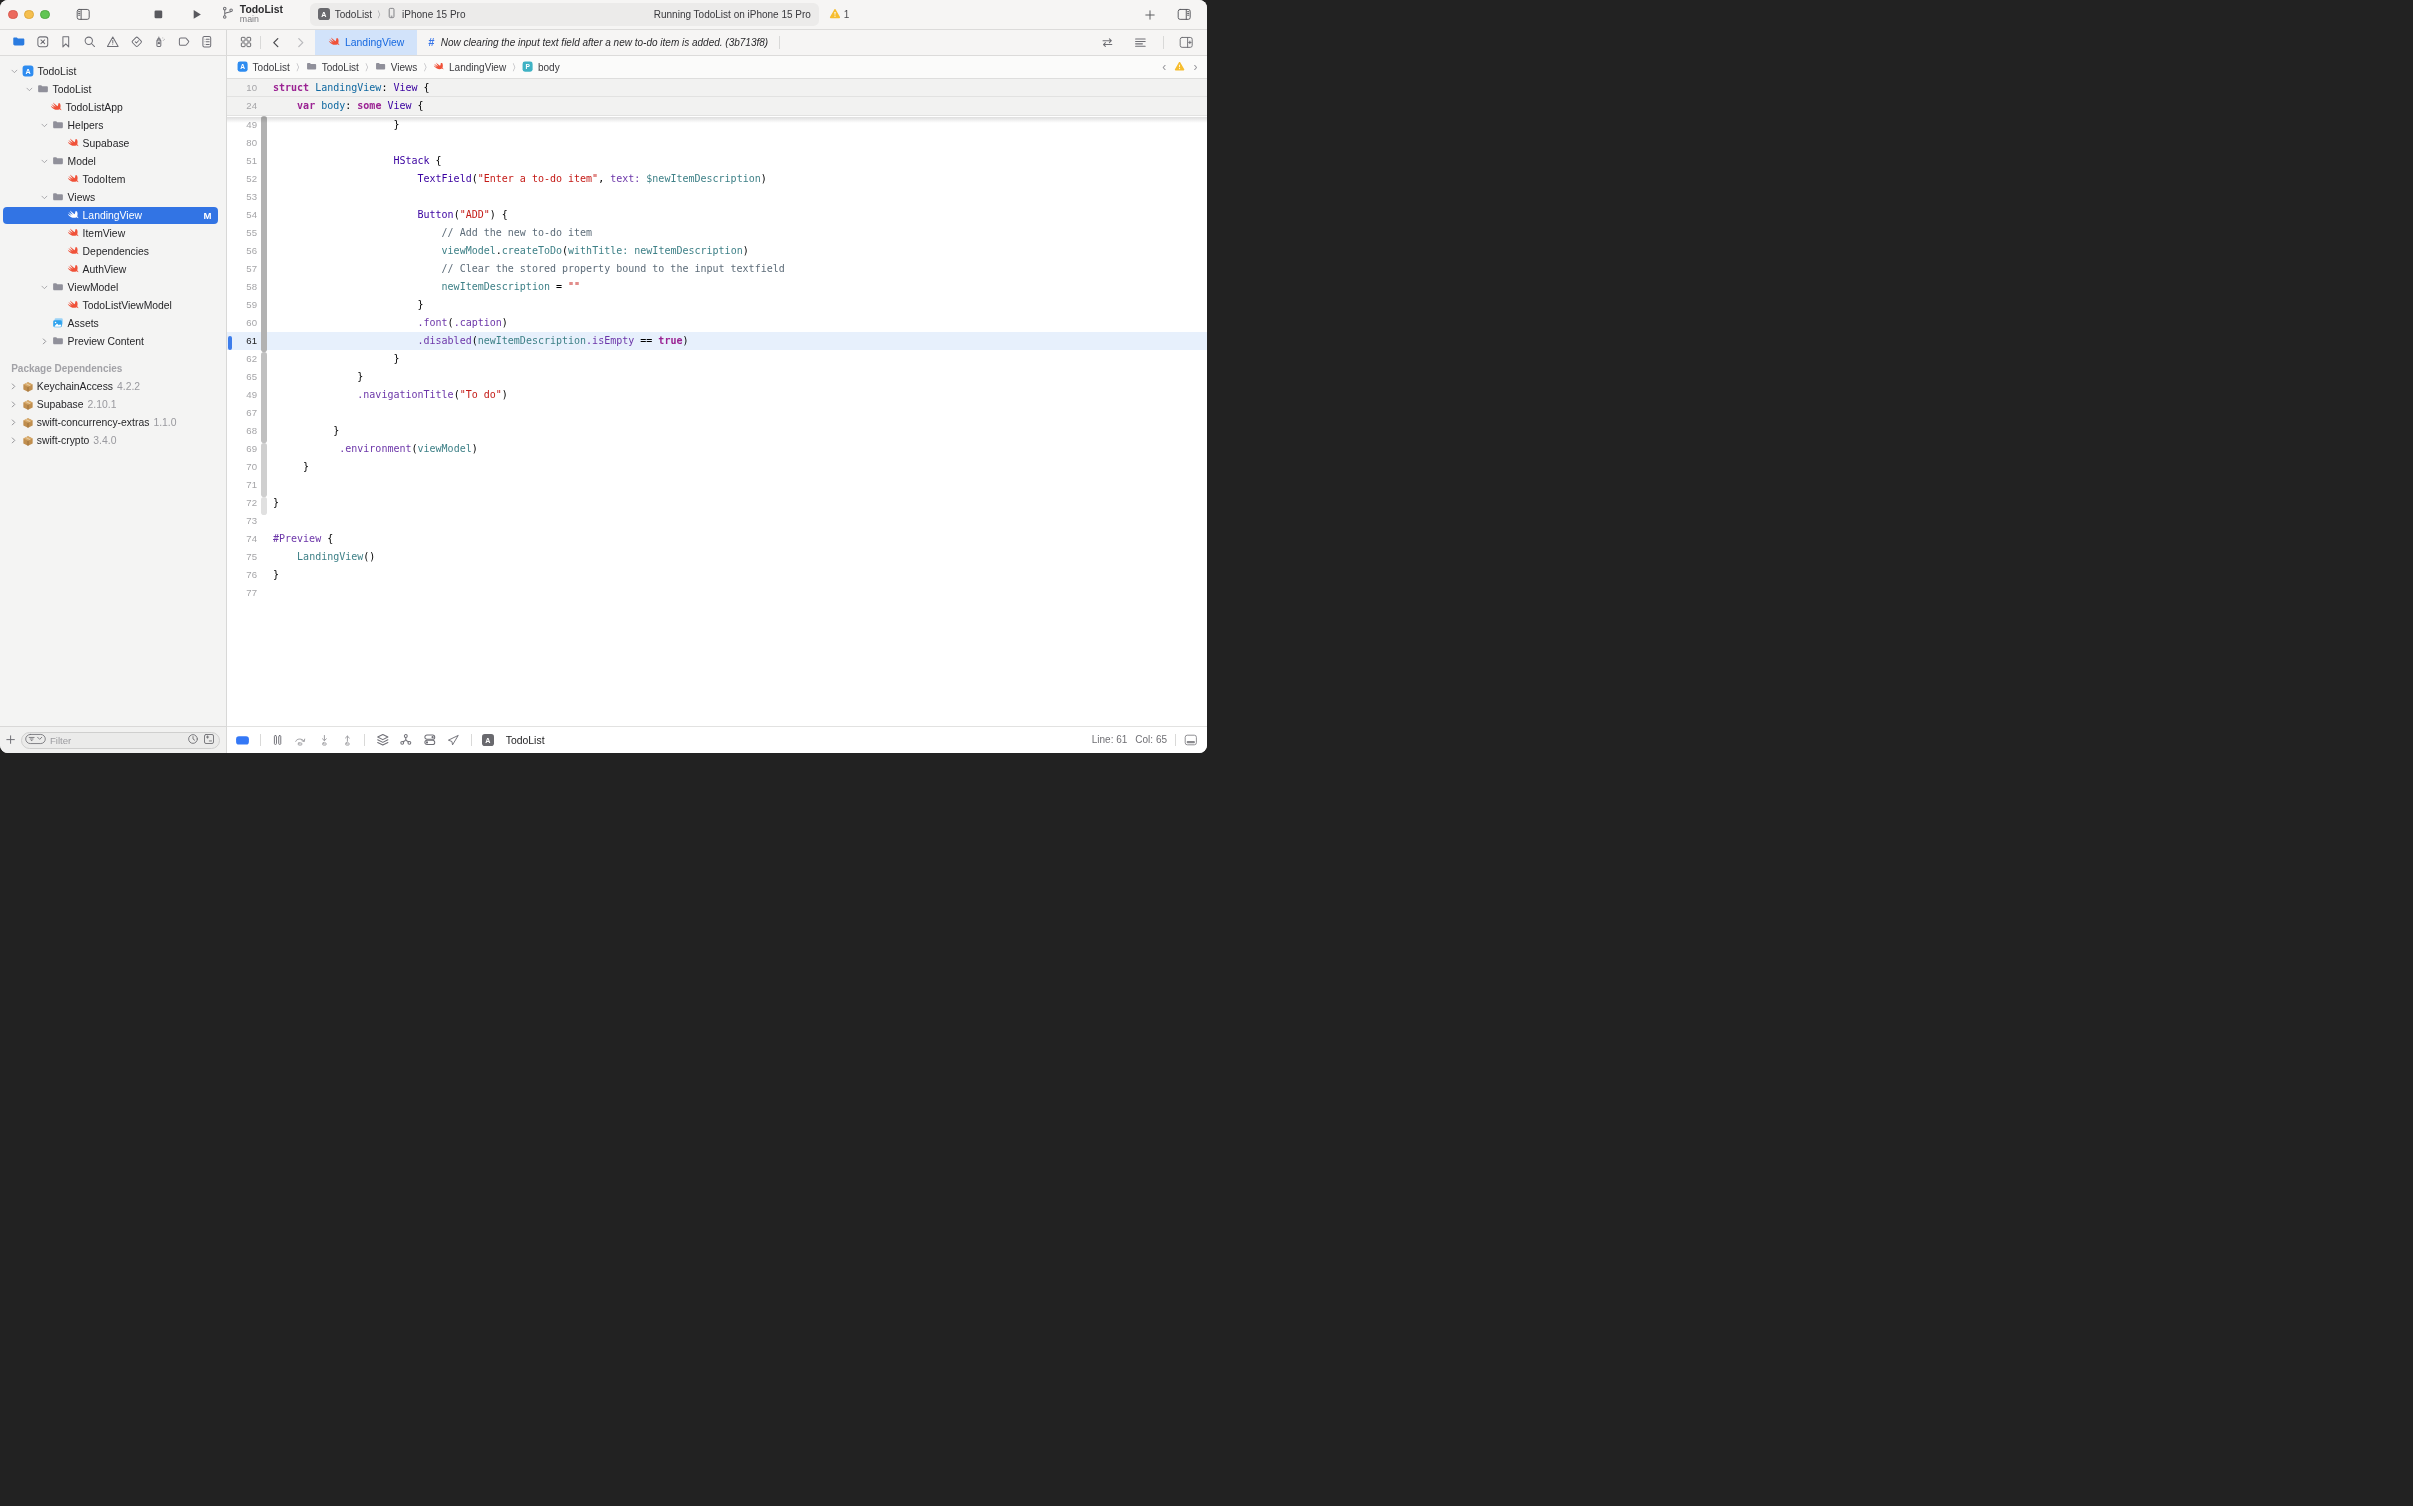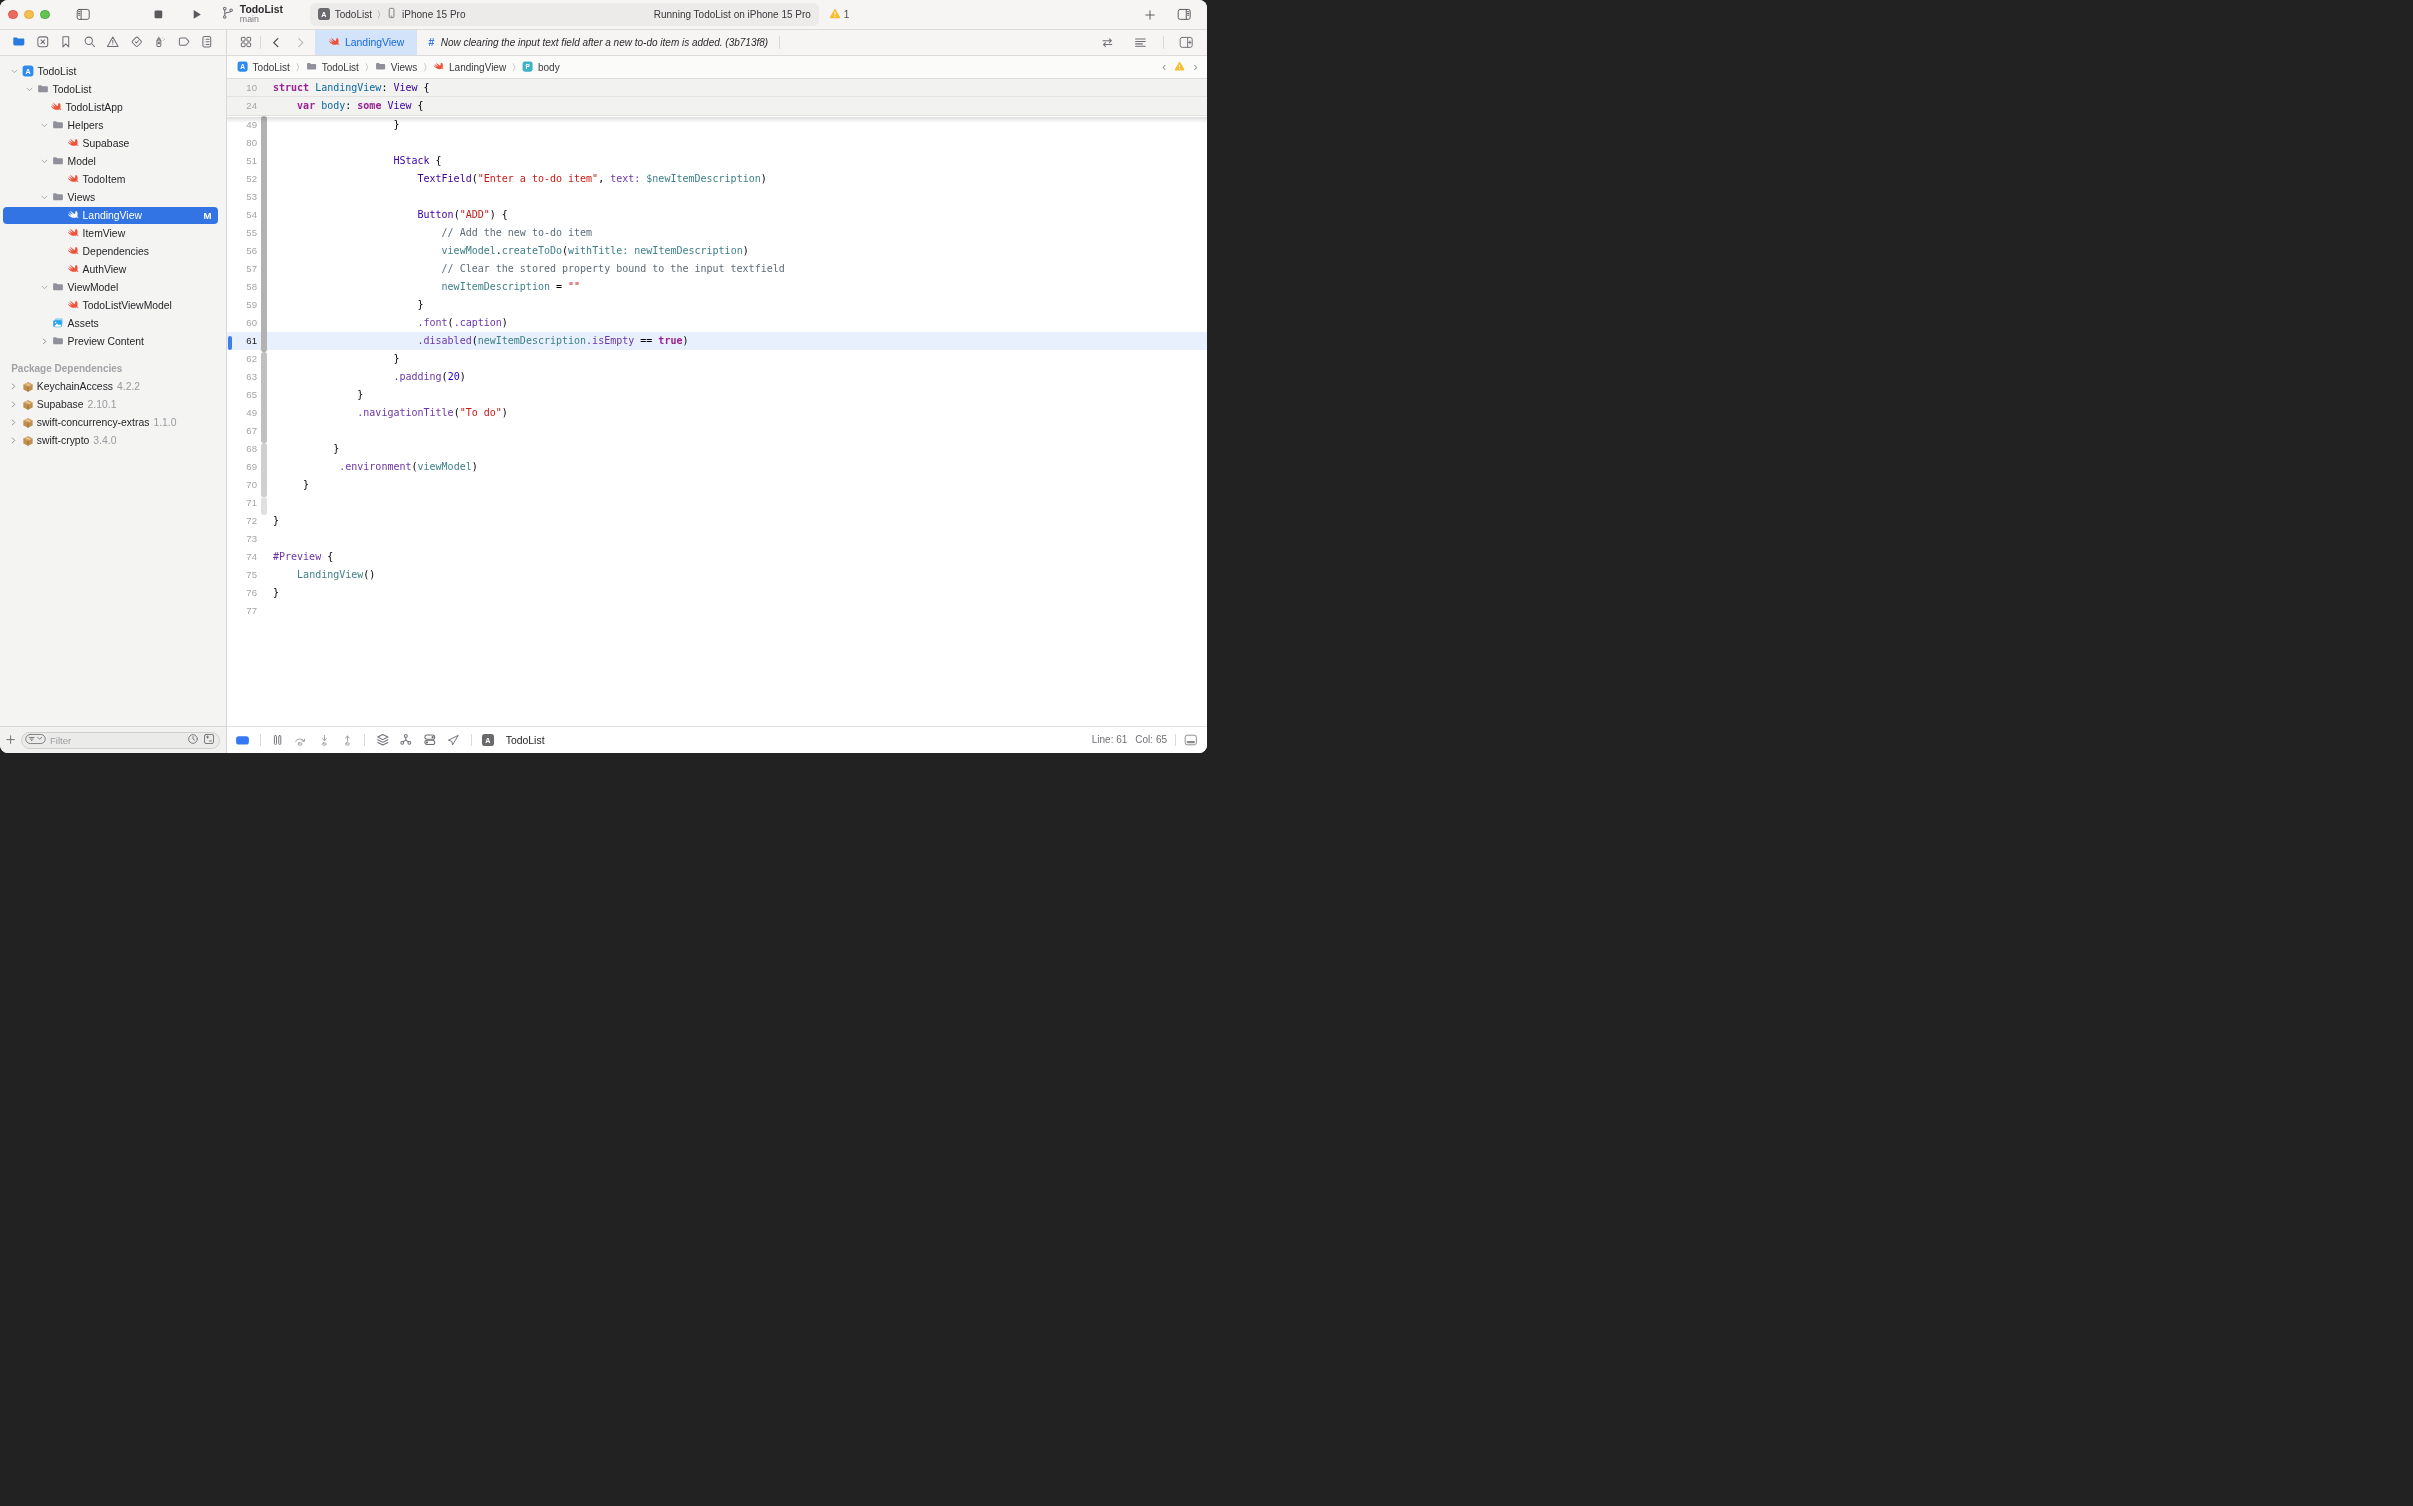--- a/index.html
+++ b/index.html
@@ -636,21 +636,20 @@
             <div class="code-line"><span class="ln">53</span><span class="code-text"></span></div>
             <div class="code-line"><span class="ln">54</span><span class="code-text">                        <span style="color: rgb(57, 0, 160);">Button</span><span style="color: rgb(0, 0, 0);">(</span><span style="color: rgb(196, 26, 22);">"ADD"</span><span style="color: rgb(0, 0, 0);">) {</span></span></div>
             <div class="code-line"><span class="ln">55</span><span class="code-text">                            <span style="color: rgb(93, 108, 121);">// Add the new to-do item</span></span></div>
             <div class="code-line"><span class="ln">56</span><span class="code-text">                            <span style="color: rgb(62, 128, 135);">viewModel</span><span style="color: rgb(0, 0, 0);">.</span><span style="color: rgb(62, 128, 135);">createToDo</span><span style="color: rgb(0, 0, 0);">(</span><span style="color: rgb(62, 128, 135);">withTitle:</span><span style="color: rgb(0, 0, 0);"> </span><span style="color: rgb(62, 128, 135);">newItemDescription</span><span style="color: rgb(0, 0, 0);">)</span></span></div>
             <div class="code-line"><span class="ln">57</span><span class="code-text">                            <span style="color: rgb(93, 108, 121);">// Clear the stored property bound to the input textfield</span></span></div>
             <div class="code-line"><span class="ln">58</span><span class="code-text">                            <span style="color: rgb(62, 128, 135);">newItemDescription</span><span style="color: rgb(0, 0, 0);"> = </span><span style="color: rgb(196, 26, 22);">""</span></span></div>
             <div class="code-line"><span class="ln">59</span><span class="code-text">                        <span style="color: rgb(0, 0, 0);">}</span></span></div>
             <div class="code-line"><span class="ln">60</span><span class="code-text">                        <span style="color: rgb(108, 54, 169);">.font</span><span style="color: rgb(0, 0, 0);">(</span><span style="color: rgb(108, 54, 169);">.caption</span><span style="color: rgb(0, 0, 0);">)</span></span></div>
             <div class="code-line sel"><span class="ln">61</span><span class="code-text">                        <span style="color: rgb(108, 54, 169);">.disabled</span><span style="color: rgb(0, 0, 0);">(</span><span style="color: rgb(62, 128, 135);">newItemDescription</span><span style="color: rgb(108, 54, 169);">.isEmpty</span><span style="color: rgb(0, 0, 0);"> == </span><span class="tok-k" style="color: rgb(155, 35, 147);">true</span><span style="color: rgb(0, 0, 0);">)</span></span></div>
             <div class="code-line"><span class="ln">62</span><span class="code-text">                    <span style="color: rgb(0, 0, 0);">}</span></span></div>
-            <div class="code-line"><span class="ln">63</span><span class="code-text">                    <span style="color: rgb(108, 54, 169);">.padding</span><span style="color: rgb(0, 0, 0);">(</span><span style="color: rgb(28, 0, 207);">20</span><span style="color: rgb(0, 0, 0);">)</span></span></div>
             <div class="code-line"><span class="ln">65</span><span class="code-text">              <span style="color: rgb(0, 0, 0);">}</span></span></div>
             <div class="code-line"><span class="ln">49</span><span class="code-text">              <span style="color: rgb(108, 54, 169);">.navigationTitle</span><span style="color: rgb(0, 0, 0);">(</span><span style="color: rgb(196, 26, 22);">"To do"</span><span style="color: rgb(0, 0, 0);">)</span></span></div>
             <div class="code-line"><span class="ln">67</span><span class="code-text"></span></div>
             <div class="code-line"><span class="ln">68</span><span class="code-text">          <span style="color: rgb(0, 0, 0);">}</span></span></div>
             <div class="code-line"><span class="ln">69</span><span class="code-text">           <span style="color: rgb(108, 54, 169);">.environment</span><span style="color: rgb(0, 0, 0);">(</span><span style="color: rgb(62, 128, 135);">viewModel</span><span style="color: rgb(0, 0, 0);">)</span></span></div>
             <div class="code-line"><span class="ln">70</span><span class="code-text">     <span style="color: rgb(0, 0, 0);">}</span></span></div>
             <div class="code-line"><span class="ln">71</span><span class="code-text"></span></div>
             <div class="code-line"><span class="ln">72</span><span class="code-text"><span style="color: rgb(0, 0, 0);">}</span></span></div>
             <div class="code-line"><span class="ln">73</span><span class="code-text"></span></div>
             <div class="code-line"><span class="ln">74</span><span class="code-text"><span style="color: rgb(108, 54, 169);">#Preview</span><span style="color: rgb(0, 0, 0);"> {</span></span></div>

